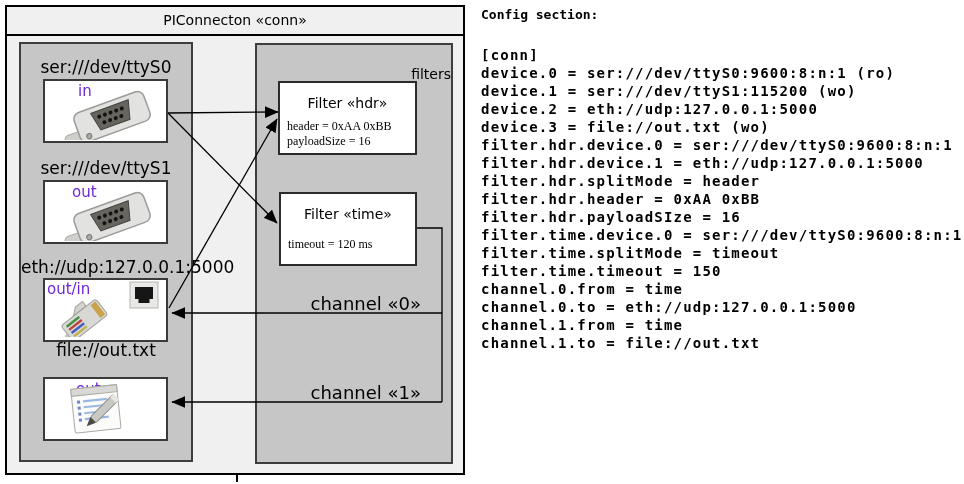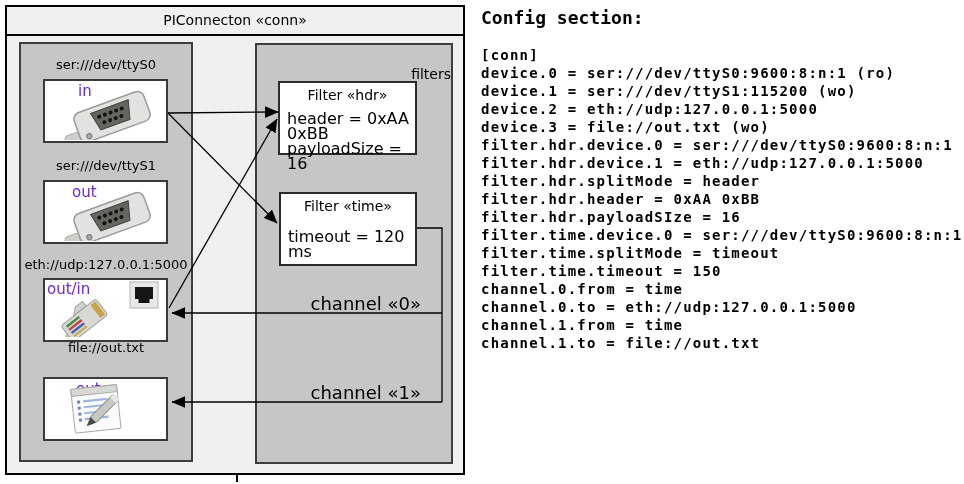--- a/index.html
+++ b/index.html
@@ -11,40 +11,40 @@
          border:2px solid #000;background:var(--outer-fill,#f0f0f0);}
   .title-bar{position:absolute;left:0;top:0;width:100%;height:27px;
              border-bottom:2px solid #000;text-align:center;line-height:27px;
              font-size:14px;}
 
   
   .group{position:absolute;background:var(--group-fill,#c6c6c6);border:2px solid #3d3d3d;}
   .devices-group{left:12px;top:35px;width:170px;height:416px;}
   .filters-group{left:248px;top:36px;width:194px;height:417px;}
 
-  .dev-label{position:absolute;left:0;width:100%;text-align:center;font-size:13px;}
+  .dev-label{position:absolute;left:0;width:100%;text-align:center;font-size:17px;}
   .dev-box{position:absolute;left:22px;width:121px;height:60px;
            background:var(--box-fill,#fff);border:2px solid #3a3a3a;}
   .port-label{position:absolute;font-size:15px;color:#6d28d9;}
   .dev-icon{position:absolute;}
 
   .filters-title{position:absolute;top:1px;left:0;width:100%;text-align:right;font-size:14px;margin-top:20px;}
   .filter-box{position:absolute;background:var(--box-fill,#fff);border:2px solid #2b2b2b;}
-  .filter-title{text-align:center;font-size:14px;margin-top:4px;}
-  .filter-attrs{margin:8px 0 0 7px;font-size:16px;line-height:15px;}
+  .filter-title{text-align:center;font-size:14px;margin-top:12px;}
+  .filter-attrs{margin:8px 0 0 7px;font-size:12px;line-height:15px;font-family:Liberation Serif, serif;}
   .filter-attrs.mt{margin-top:15px;}
 
   .channel-label{position:absolute;right:30px;font-size:18px;}
   .ch0{top:248px;} .ch1{top:337px;}
 
   svg.overlay{position:absolute;left:0;top:0;z-index:10;pointer-events:none;}
 
   
   .config{position:absolute;left:481px;top:7px;}
-  .cfg-heading{font-family:"DejaVu Sans Mono",monospace;font-weight:bold;font-size:18px;}
+  .cfg-heading{font-family:"DejaVu Sans Mono",monospace;font-weight:bold;font-size:13px;}
   .cfg-lines{position:absolute;left:0;top:39px;white-space:pre;}
   .cfg-line{font-family:"DejaVu Sans Mono",monospace;font-weight:bold;
             font-size:14px;line-height:18px;letter-spacing:1.2px;}
 </style>
 </head>
 <body>
 
 <div class="stage">
 
   <div class="outer">

